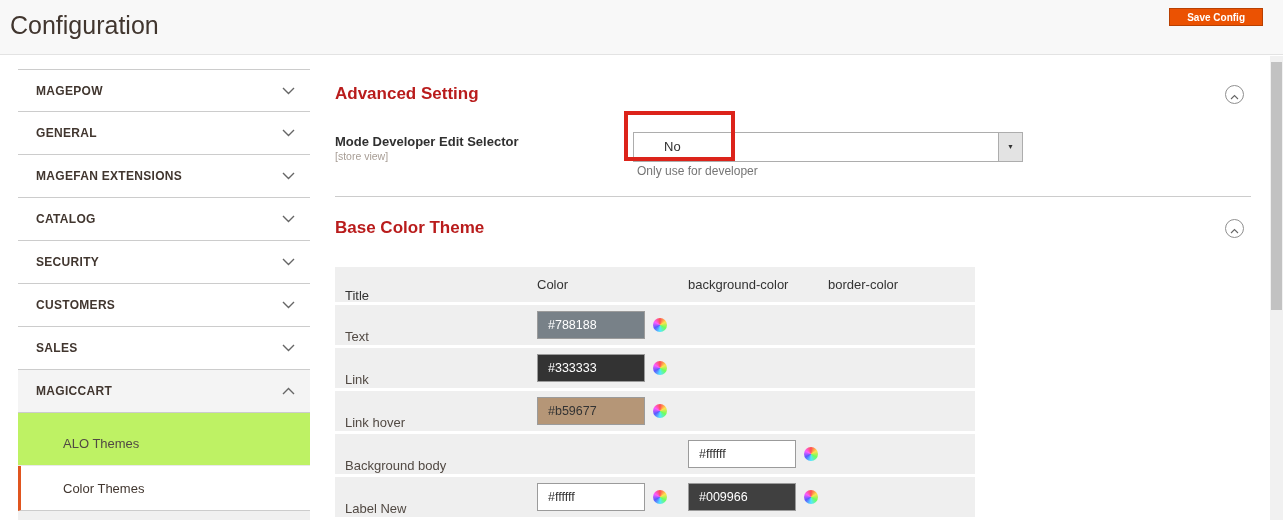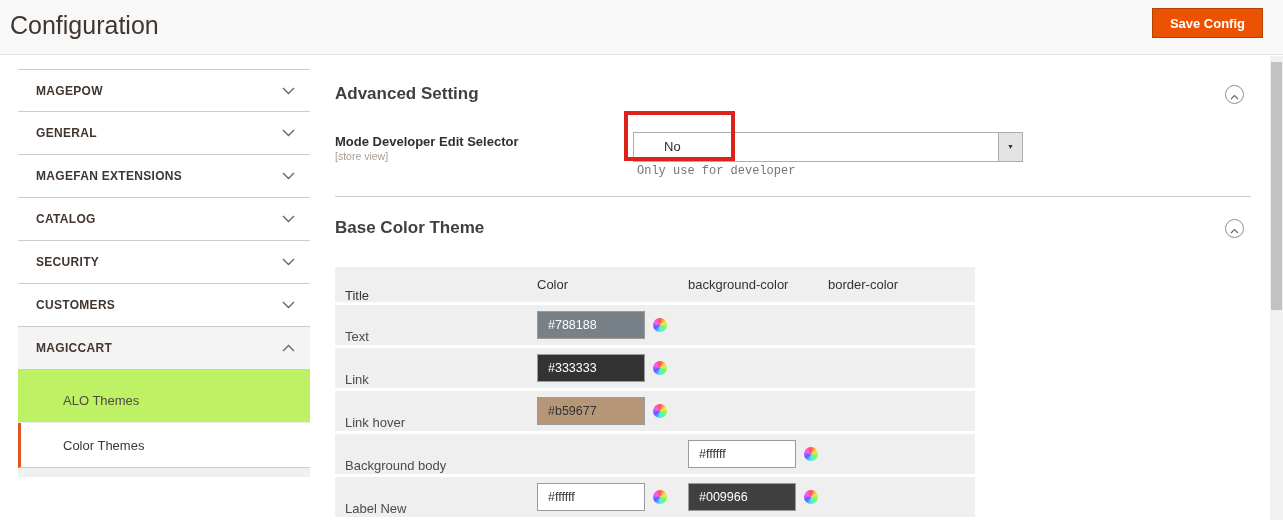--- a/index.html
+++ b/index.html
@@ -5,62 +5,62 @@
   * { margin:0; padding:0; box-sizing:border-box; }
   html,body { width:1283px; height:520px; overflow:hidden; background:#fff;
     font-family:"Liberation Sans", sans-serif; color:#333; }
   #page { position:relative; width:1283px; height:520px; }
 
   
   .topbar { position:absolute; left:0; top:0; width:1283px; height:55px;
     background:#f8f8f8; border-bottom:1px solid #e3e3e3; }
   .page-title { position:absolute; left:10px; top:11px; font-size:25px;
     font-weight:400; color:#41362f; }
-  .save-btn { position:absolute; right:20px; top:8px; height:30px; padding:0 17px;
-    background:#eb5202; color:#fff; border:1px solid #b84002; font-size:13px;
+  .save-btn { position:absolute; right:20px; top:8px; height:18px; padding:0 17px;
+    background:#eb5202; color:#fff; border:1px solid #b84002; font-size:10px;
     font-weight:bold; cursor:pointer; font-family:"Liberation Sans",sans-serif; }
 
   
   .sidebar { position:absolute; left:18px; top:69px; width:292px; }
   .side-group { height:43px; display:flex; justify-content:space-between;
     align-items:center; padding:0 15px 0 18px; border-bottom:1px solid #ccc;
     background:#fff; cursor:pointer; }
   .side-group:first-child { border-top:1px solid #ccc; }
   .side-group.expanded { background:#f4f4f4; }
   .side-label { font-size:12px; font-weight:bold; color:#41362f; letter-spacing:.3px; }
   .chev svg { display:block; }
   .side-sub { background:#bef264; padding-top:8px; }
   .side-sub-item { height:45px; line-height:45px; padding-left:45px; font-size:13px;
     color:#514943; cursor:pointer; border-bottom:1px solid #e9e9e9; }
   .side-sub-item.active { background:#fff; border-left:3px solid #e0551f;
     padding-left:42px; color:#41362f; border-bottom:1px solid #ccc; }
   .side-sub-peek { height:9px; background:#f0f0f0; }
 
   
-  .section-title { position:absolute; font-size:17px; font-weight:600; color:#404040; }
+  .section-title { position:absolute; font-size:17px; font-weight:600; color:#b91c1c; }
   #adv-title { left:335px; top:84px; }
   #bct-title { left:335px; top:218px; }
   .collapse-btn { position:absolute; width:19px; height:19px; border:1px solid #8f8f8f;
     border-radius:50%; background:#fff; display:flex; align-items:center;
     justify-content:center; cursor:pointer; }
   #collapse1 { left:1225px; top:85px; }
   #collapse2 { left:1225px; top:219px; }
 
   .field-label-wrap { position:absolute; left:335px; top:134px; width:290px;
     text-align:left; }
   .field-label { font-size:13px; font-weight:bold; color:#303030; }
   .field-scope { font-size:10.5px; color:#a79d95; margin-top:1px; }
 
   .select { position:absolute; left:633px; top:132px; width:390px; height:30px;
     border:1px solid #adadad; background:#fff; font-size:13px; color:#303030;
     line-height:28px; padding-left:30px; cursor:pointer; }
   .select-arrow { position:absolute; right:0; top:0; width:24px; height:28px;
     background:#e3e3e3; border-left:1px solid #adadad; text-align:center;
     font-size:7px; line-height:28px; color:#333; }
-  .field-hint { position:absolute; left:637px; top:164px; font-size:12px; color:#757575;font-family:Liberation Mono, monospace; }
+  .field-hint { position:absolute; left:637px; top:164px; font-size:12px; color:#757575; }
 
   .annotation-box { position:absolute; left:624px; top:111px; width:111px; height:50px;
     border:4px solid #dc231a; pointer-events:none; }
 
   .divider { position:absolute; left:335px; top:196px; width:916px; height:1px;
     background:#ccc; }
 
   
   .bct-table { position:absolute; left:335px; top:267px; width:640px; }
   .bct-row { display:flex; align-items:center; background:#efefef; height:40px;
@@ -137,20 +137,28 @@
           </span>
         </div>
         <div class="side-group">
           <span class="side-label">CUSTOMERS</span>
           <span class="chev">
             <svg width="13" height="8" viewBox="0 0 13 8" style="">
               <polyline points="1,1 6.5,6.5 12,1" fill="none" stroke="#666" stroke-width="1.4"></polyline>
             </svg>
           </span>
         </div>
+        <div class="side-group">
+          <span class="side-label">SALES</span>
+          <span class="chev">
+            <svg width="13" height="8" viewBox="0 0 13 8" style="">
+              <polyline points="1,1 6.5,6.5 12,1" fill="none" stroke="#666" stroke-width="1.4"></polyline>
+            </svg>
+          </span>
+        </div>
         <div class="side-group expanded">
           <span class="side-label">MAGICCART</span>
           <span class="chev">
             <svg width="13" height="8" viewBox="0 0 13 8" style="transform:rotate(180deg)">
               <polyline points="1,1 6.5,6.5 12,1" fill="none" stroke="#666" stroke-width="1.4"></polyline>
             </svg>
           </span>
         </div>
       </div>
     <div class="side-sub">

